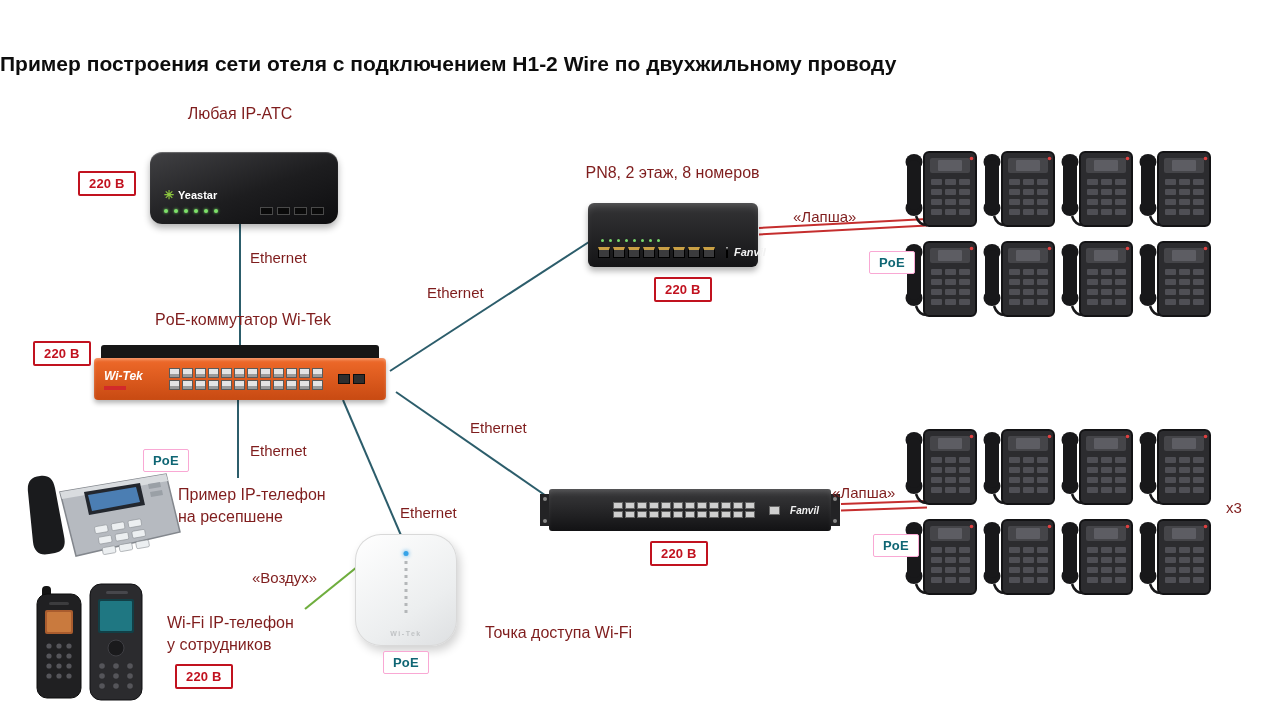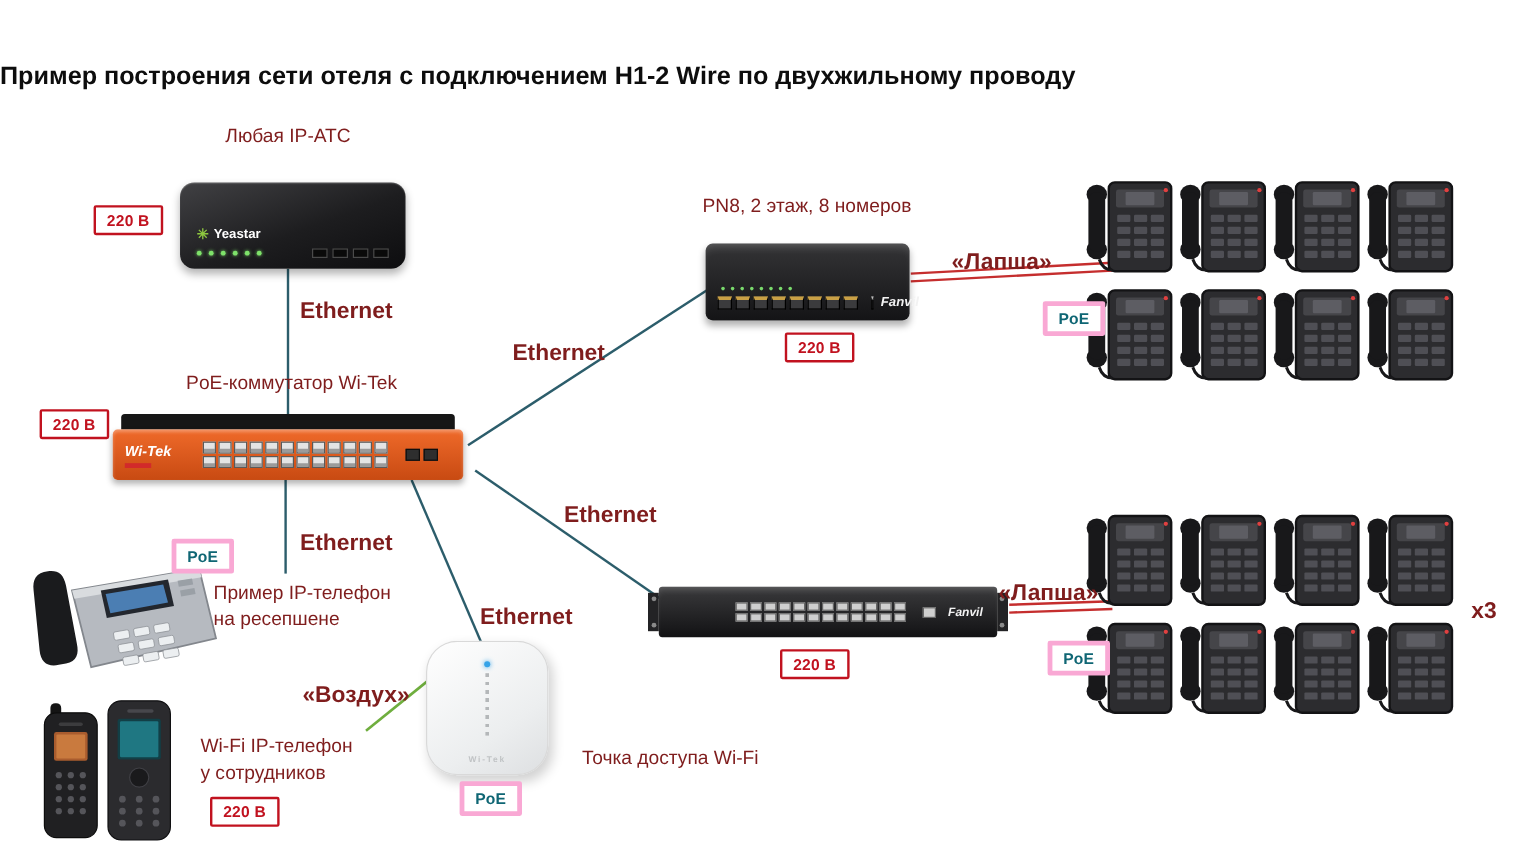--- a/index.html
+++ b/index.html
@@ -4,26 +4,26 @@
 <style>
   * { margin:0; padding:0; box-sizing:border-box; }
   html,body { background:#fff; }
   body { width:1280px; height:720px; font-family:"Liberation Sans", sans-serif; }
   #canvas { position:relative; width:1280px; height:720px; background:#fff; overflow:hidden; }
   .abs { position:absolute; z-index:2; }
   .wires { position:absolute; left:0; top:0; width:1280px; height:720px; z-index:1; pointer-events:none; }
   .title { position:absolute; top:32px; left:0; width:100%; text-align:left;
            font-size:21px; font-weight:bold; color:#0d0d0d; z-index:2;margin-top:20px; }
   .lbl { position:absolute; z-index:3; color:#7f1d1d; font-size:16px; line-height:1.4; }
-  .lbl.small { font-size:19px;font-weight:bold; }
+  .lbl.small { font-size:15px; }
   .center { text-align:center; }
   .badge { position:absolute; z-index:3; background:#fff; font-size:13px; font-weight:bold;
            padding:3px 9px; border-radius:2px; letter-spacing:.2px; }
   .badge.power { color:#c1121f; border:2px solid #c1121f; }
-  .badge.poe   { color:#0f6674; border:4px solid #f9a8d4; }
+  .badge.poe   { color:#0f6674; border:1px solid #f9a8d4; }
 
   
   .pbx { width:188px; height:72px; border-radius:12px;
          background:linear-gradient(160deg,#414144 0%,#1d1d1f 55%,#0d0d0f 100%);
          box-shadow:0 4px 7px rgba(0,0,0,.3), inset 0 1px 1px rgba(255,255,255,.25);
          display:flex; flex-direction:column; justify-content:flex-end; gap:6px; padding:8px 14px 9px; }
   .pbx-logo { color:#fff; font-size:11px; font-weight:bold; display:flex; align-items:center; gap:4px; }
   .pbx-star { color:#8dc63f; font-size:12px; line-height:1; }
   .pbx-strip { display:flex; justify-content:space-between; align-items:center; }
   .pbx-leds { display:flex; gap:6px; }

